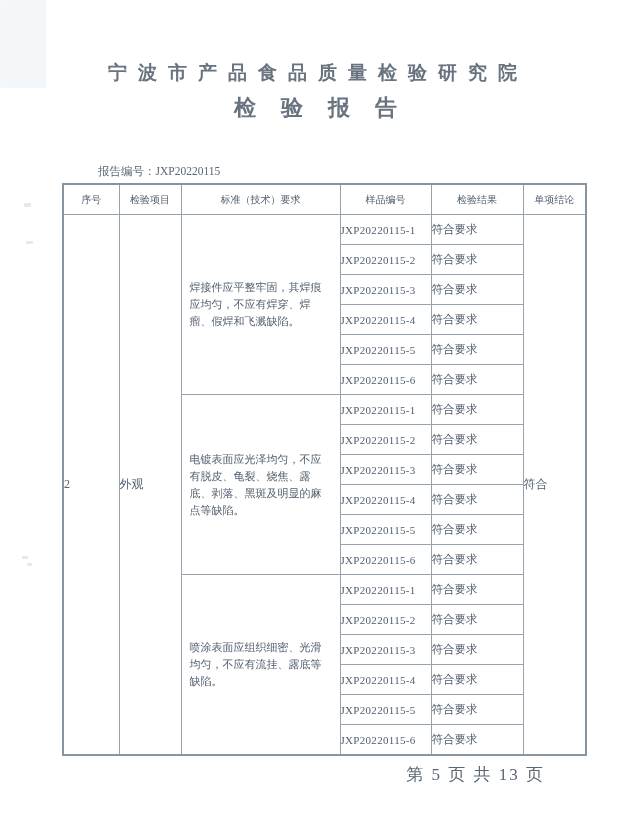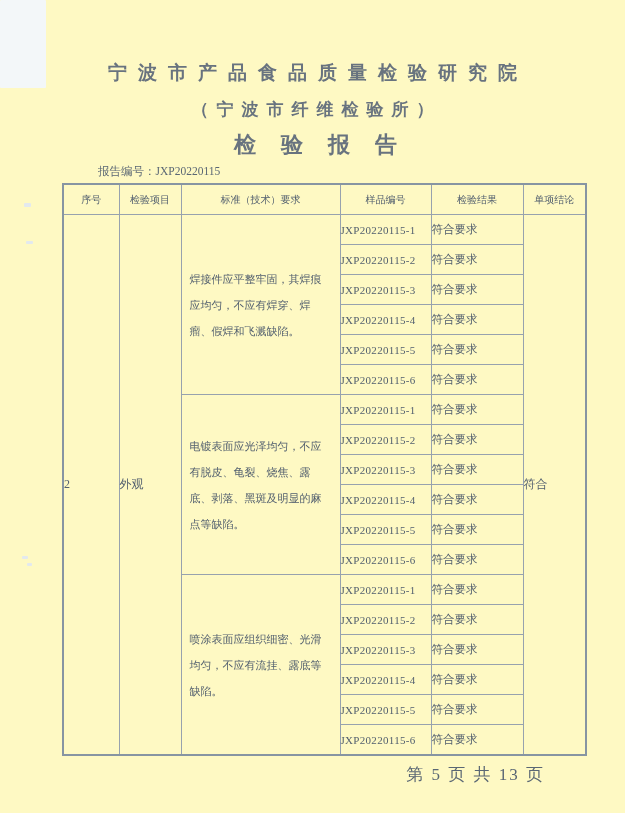--- a/index.html
+++ b/index.html
@@ -5,21 +5,21 @@
   html, body {
     margin: 0;
     padding: 0;
     background: #e8e8e8;
   }
   .page {
     position: relative;
     width: 625px;
     height: 813px;
     margin: 0 auto;
-    background: #fef9c3;
+    background: #ffffff;
     overflow: hidden;
     font-family: "Liberation Serif", "DejaVu Serif", serif;
     color: #53606f;
   }
   
   .artifact {
     position: absolute;
     background: #e3e9ee;
     border-radius: 1px;
   }
@@ -102,21 +102,21 @@
   }
   .report td {
     height: 29px;
     text-align: left;
     vertical-align: middle;
   }
   .cell-req {
     text-align: left !important;
     padding: 13px 8px !important;
     font-size: 11px;
-    line-height: 26px;
+    line-height: 17px;
     margin-left: 39px;
   }
   .cell-seq, .cell-item, .cell-conclusion {
     font-size: 12px;
   }
   .cell-sample {
     font-size: 11px;
     letter-spacing: 0.3px;
   }
   .cell-result {
@@ -138,21 +138,20 @@
 <div class="page">
 
   <div class="artifact corner"></div>
   <div class="artifact a1"></div>
   <div class="artifact a2"></div>
   <div class="artifact a3"></div>
   <div class="artifact a4"></div>
 
   <div class="title-block">
     <div class="title-line1">宁波市产品食品质量检验研究院</div>
-    <div class="title-line2">（宁波市纤维检验所）</div>
     <div class="title-line3">检验报告</div>
   </div>
 
   <div class="report-no"><span>报告编号：</span><span>JXP20220115</span></div>
 
   <div class="table-wrap">
     <table class="report">
       <colgroup>
         <col style="width:56px">
         <col style="width:62px">

